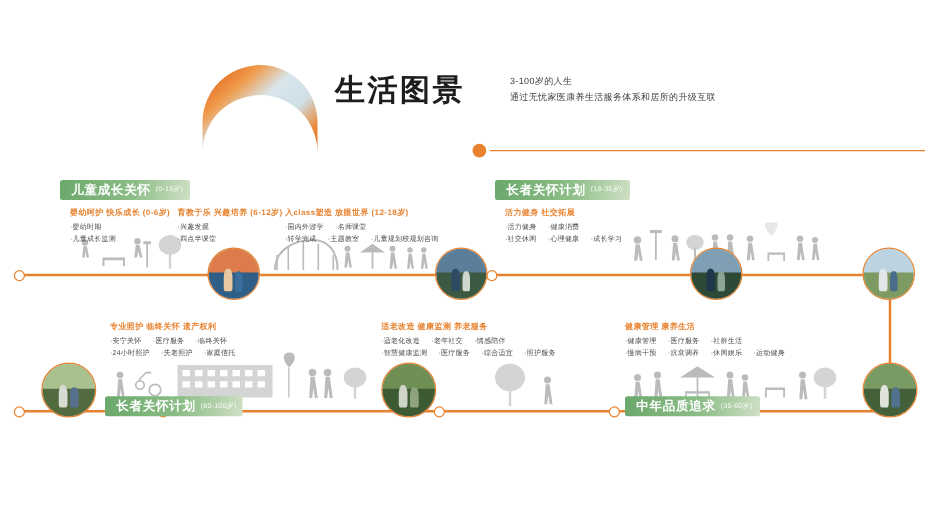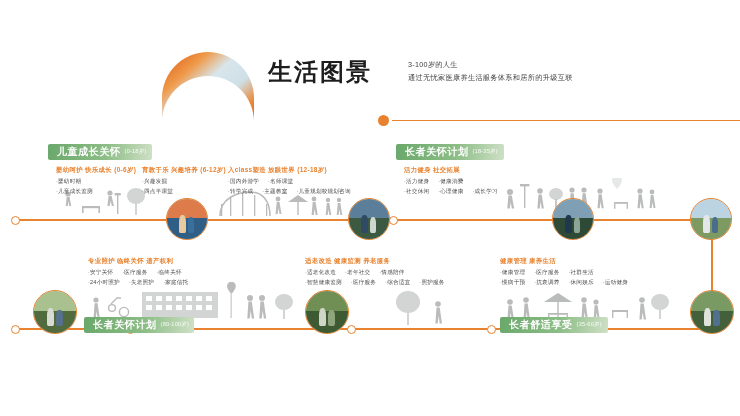--- a/index.html
+++ b/index.html
@@ -438,17 +438,17 @@
     </div>
     <div class="row">
       <span class="bullet">·慢病干预</span>
       <span class="bullet">·抗衰调养</span>
       <span class="bullet">·休闲娱乐</span>
       <span class="bullet">·运动健身</span>
     </div>
   </div>
 
   <div class="badge" style="left:500px;top:317px;width:108px;">
-    <span class="bt">长者舒适享受</span>
+    <span class="bt">中年品质追求</span>
     <span class="br">(35-60岁)</span>
   </div>
 
 </div>
 
 </body></html>

